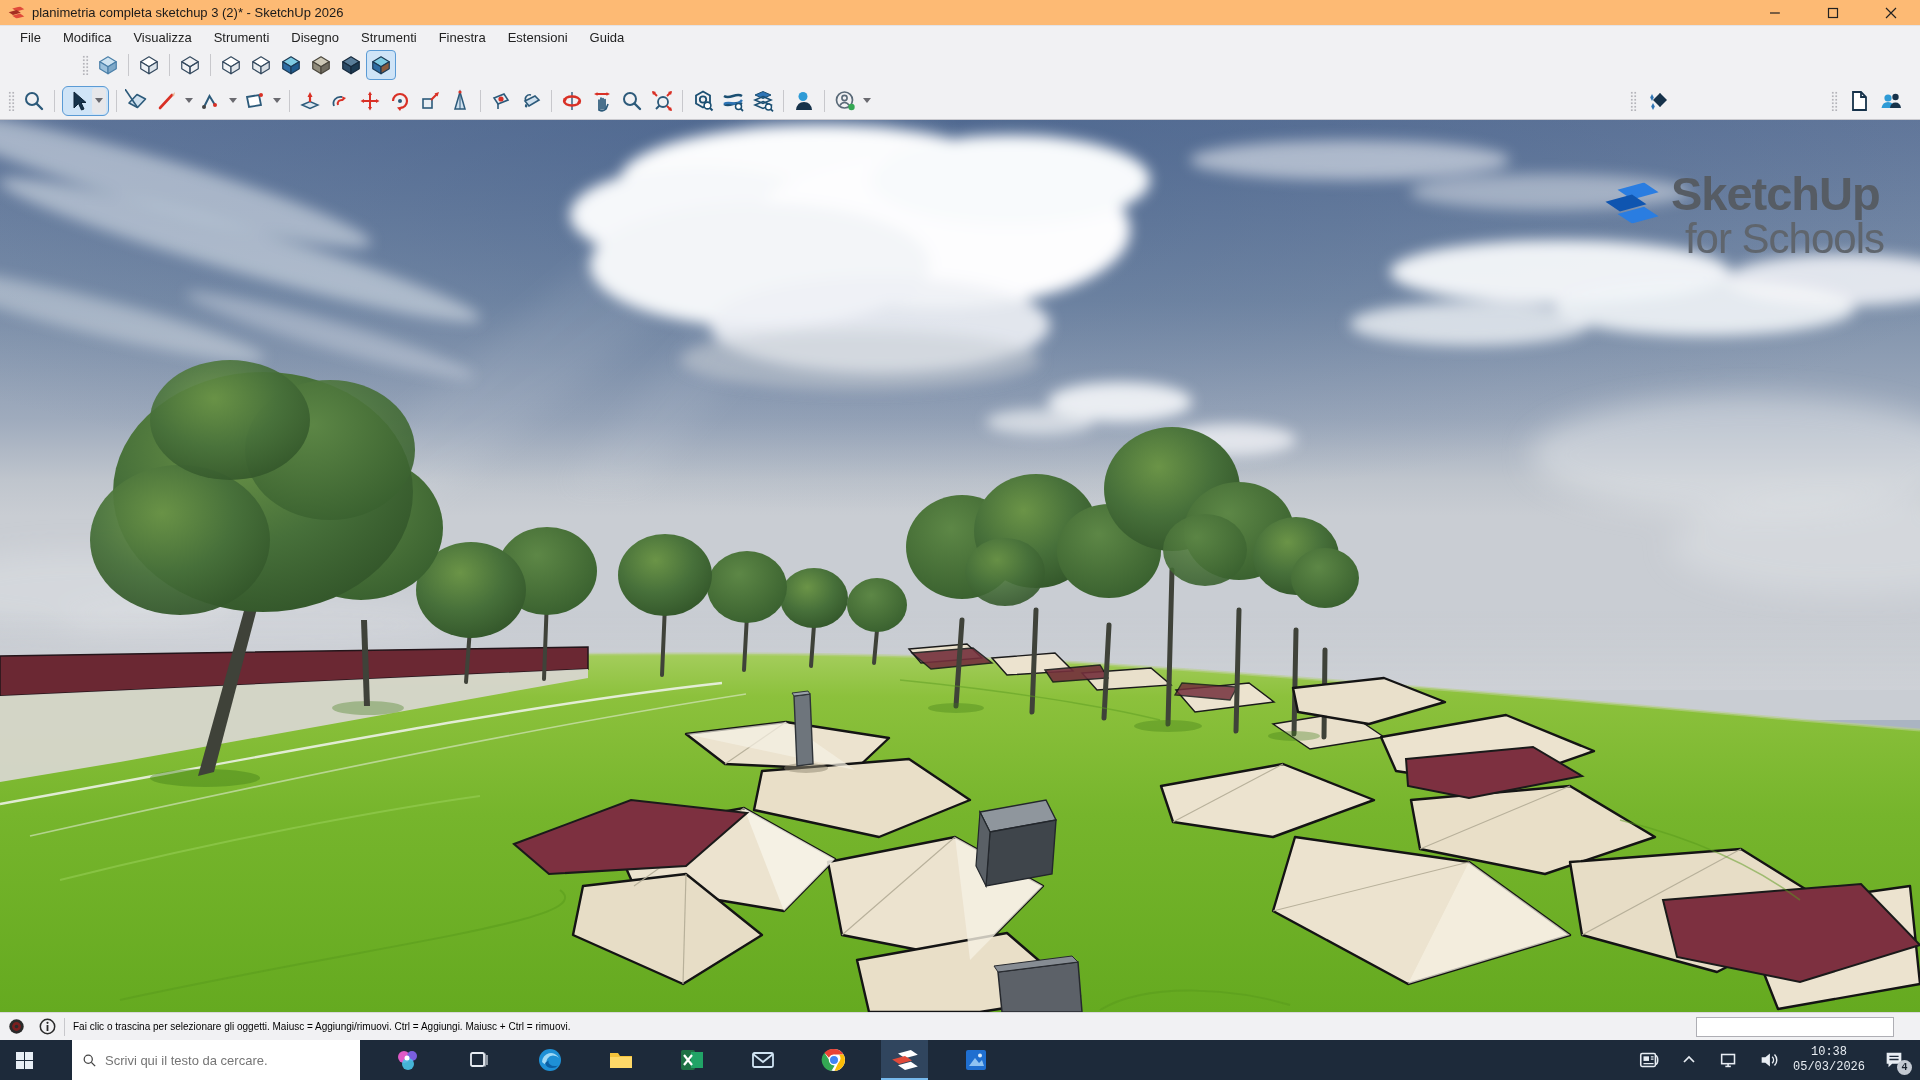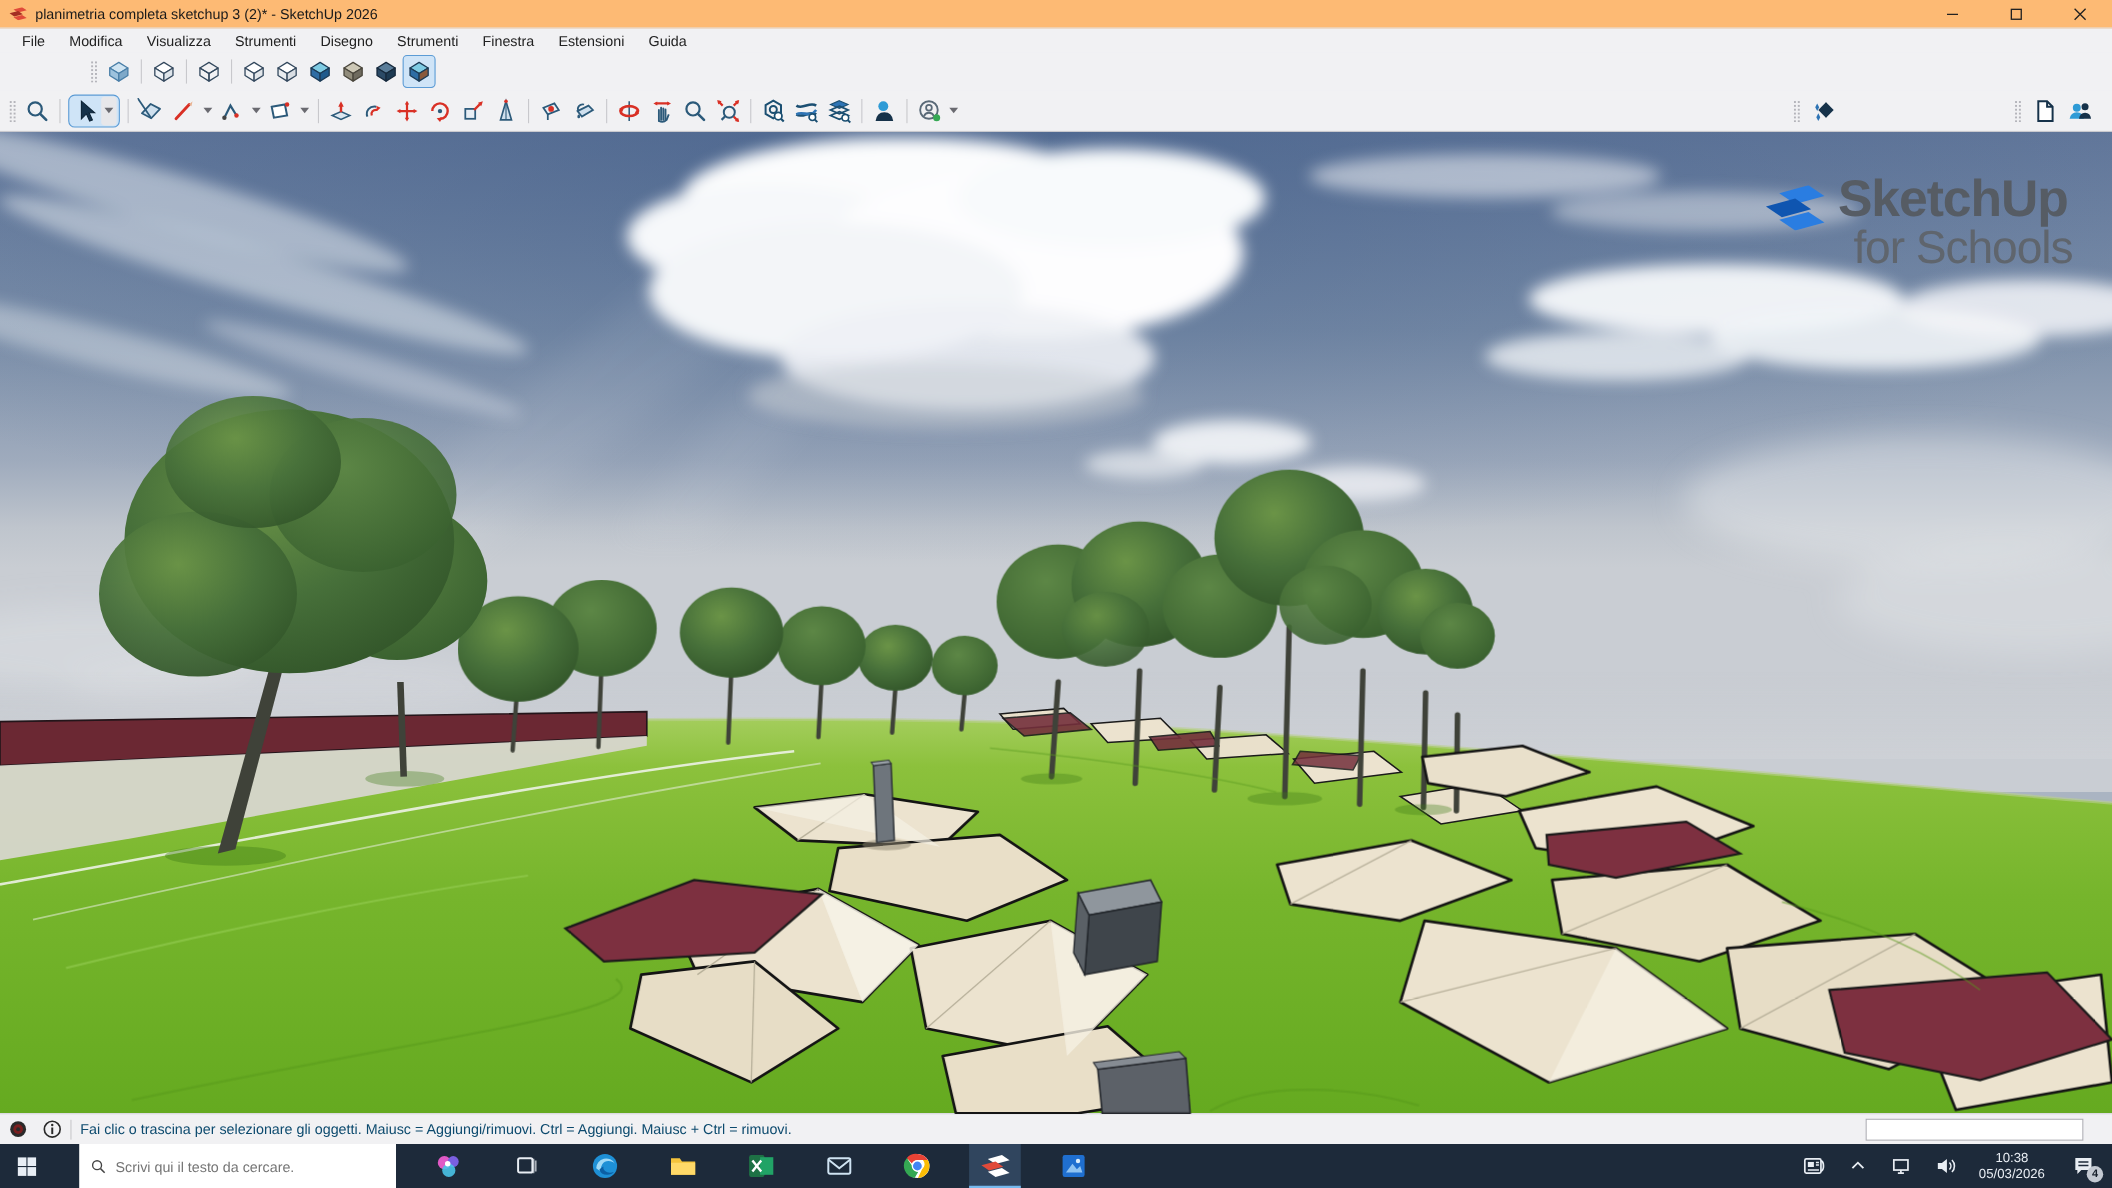--- a/index.html
+++ b/index.html
@@ -47,42 +47,42 @@
   .cb-hidden { --t:#ffffff; --l:#f1f3f5; --r:#e2e6ea; --s:#34495e; }
   .cb-white  { --t:#ffffff; --l:#e8ecef; --r:#d9dee3; --s:#34495e; }
   .cb-shaded { --t:#7ecbe3; --l:#2e6da4; --r:#1f5a8c; --s:#1b3a55; }
   .cb-mono   { --t:#cdc8b6; --l:#918c7b; --r:#6f6b5f; --s:#4a463c; }
   .cb-dark   { --t:#5a7d99; --l:#2b4a66; --r:#1d3a52; --s:#16293c; }
   .cb-tex    { --t:#7ecbe3; --l:#2e6da4; --r:#8a5a3c; --s:#1b3a55; }
 
   
   .viewport { position:relative; width:1920px; height:892px; background:#aab4c2; }
   .viewport svg.scene { position:absolute; inset:0; display:block; }
-  .watermark { position:absolute; top:36px; right:36px; display:flex; align-items:flex-start; gap:10px; }
+  .watermark { position:absolute; top:50px; right:36px; display:flex; align-items:flex-start; gap:10px; }
   .watermark .mark { width:58px; height:58px; margin-top:4px; }
   .wm-line1 { font-size:47px; font-weight:700; color:#565c64; letter-spacing:-1px; line-height:1.0; }
   .wm-line2 { font-size:42px; font-weight:400; color:#5f656d; letter-spacing:-1px; line-height:1.05; padding-left:14px; }
 
   
   .statusbar { height:28px; background:#f1f1f3; border-top:1px solid #d8d8dc;
     display:flex; align-items:center; padding:0 8px; position:relative; }
   .statusbar .sep { width:1px; height:18px; background:#c8c8cc; margin:0 8px; }
-  .status-msg { font-size:13px; color:#0c4a6e; }
+  .status-msg { font-size:10px; color:#000000; }
   .measure-input { position:absolute; right:26px; width:198px; height:20px;
     border:1px solid #aeaeb4; background:#fff; font-size:12px; padding:0 4px; }
 
   
   .taskbar { height:40px; background:#1d2a3a; display:flex; align-items:stretch; color:#e8edf3;gap:24px; }
   .tb-start { width:48px; display:flex; align-items:center; justify-content:center; }
   .tb-search { width:288px; background:#ffffff; display:flex; align-items:center; padding:0 10px; gap:8px; }
   .tb-search input { border:none; outline:none; width:230px; font-size:13px; color:#333;
     font-family:"Liberation Sans", sans-serif; }
   .tb-app { width:47px; display:flex; align-items:center; justify-content:center; }
   .tb-app.active { background:#30455e; box-shadow:inset 0 -2px 0 #76b9ed; }
-  .tb-tray { margin-left:auto; display:flex; align-items:center; gap:6px; padding-right:4px; }
+  .tb-tray { margin-left:auto; display:flex; align-items:center; gap:6px; padding-right:4px;font-family:Liberation Mono, monospace; }
   .tb-tray .tray-ic { width:34px; height:40px; display:flex; align-items:center; justify-content:center; }
   .clock { text-align:center; font-size:12px; line-height:1.25; width:74px; }
   .action-ic { position:relative; width:44px; height:40px; display:flex; align-items:center; justify-content:center; }
   .badge { position:absolute; right:4px; bottom:5px; width:15px; height:15px; border-radius:50%;
     background:#c3c9d2; color:#17202c; font-size:10px; font-weight:700;
     display:flex; align-items:center; justify-content:center; }
 </style>
 </head>
 <body>
 

